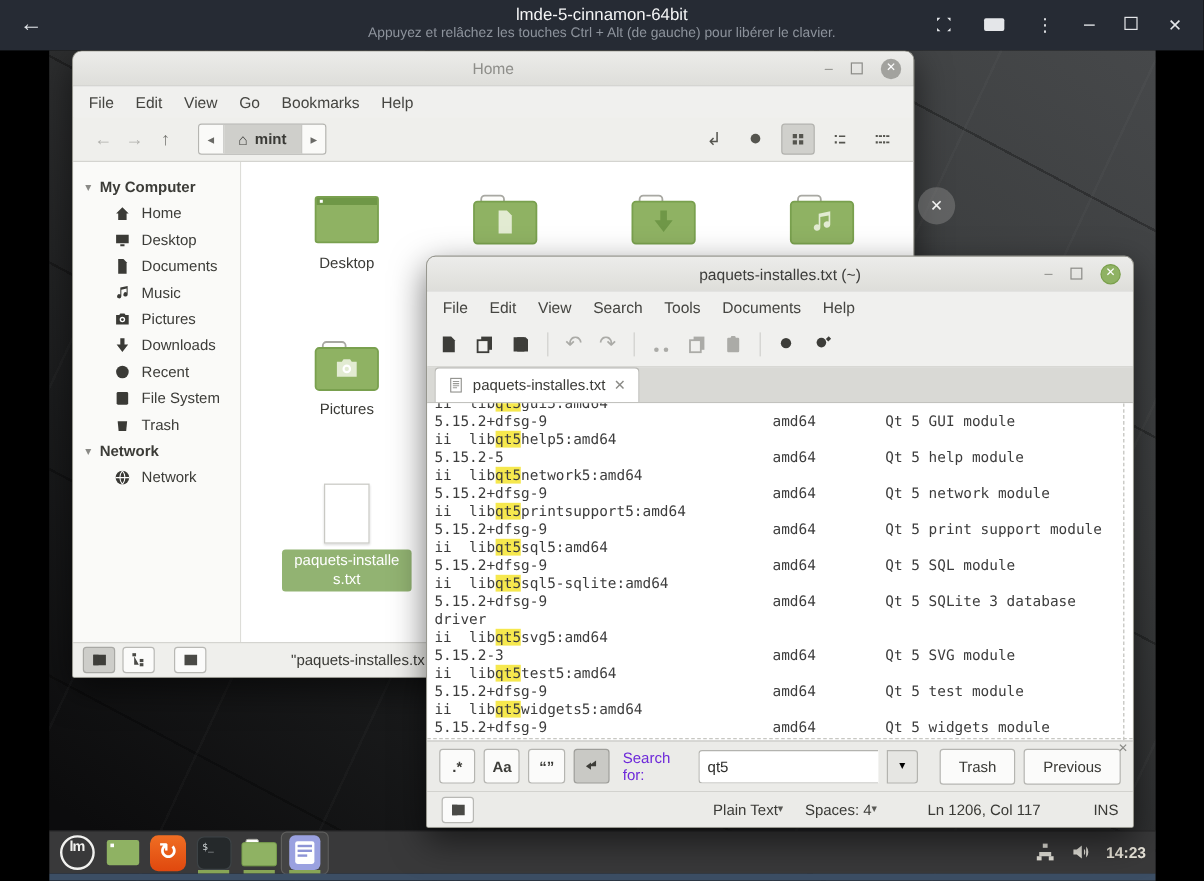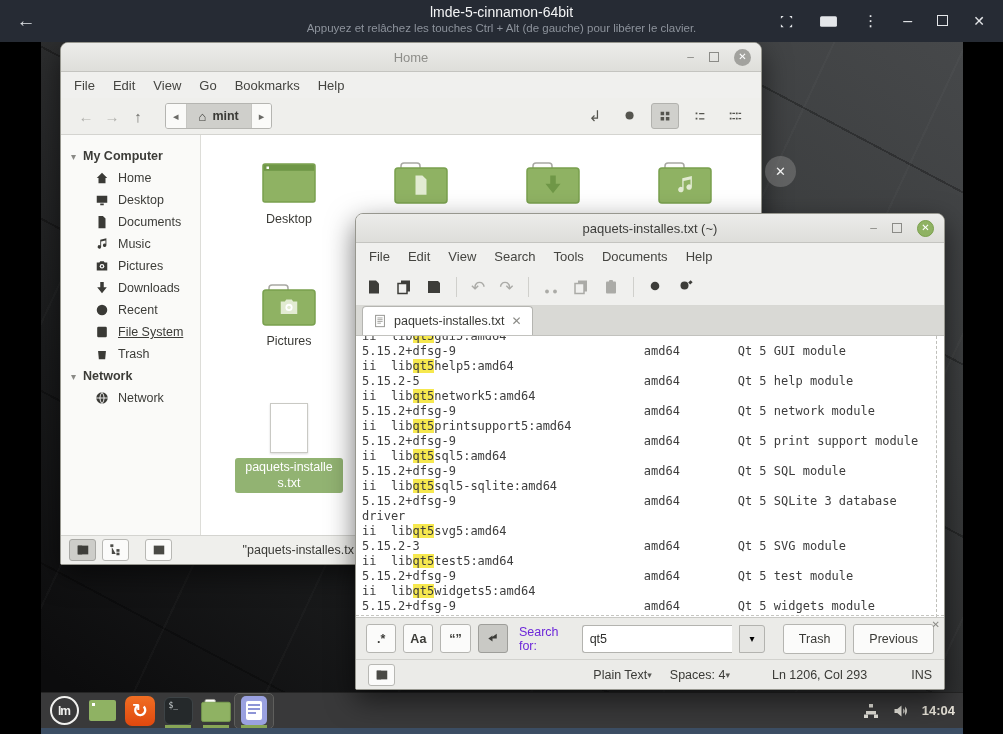--- a/index.html
+++ b/index.html
@@ -55,21 +55,21 @@
   #fm-toolbar .rgroup { margin-left:auto; display:flex; align-items:center; gap:7px; }
   .tbtn { width:28px; height:26px; display:flex; align-items:center; justify-content:center; color:#55554f;
           border-radius:3px; cursor:pointer; font-size:15px; }
   .tbtn.pressed { background:#d0d0cc; border:1px solid #b2b2ae; }
   #fm-body { flex:1; display:flex; min-height:0; }
   #fm-side { width:190px; background:#fafaf8; border-right:1px solid #dddDD8; padding-top:10px; overflow:hidden; }
   .sechead { display:flex; align-items:center; gap:7px; padding:4px 8px 4px 10px; font-size:12.5px; font-weight:bold; color:#3c3c38; }
   .sechead .tri { color:#8a8a86; font-size:10px; }
   .sideitem { display:flex; align-items:center; gap:9px; padding:4px 8px 4px 34px; font-size:12.5px; color:#3c3c38; cursor:pointer; }
   .sideitem svg { color:#3a3a36; }
-  .sideitem .u { text-decoration:underline; }
+  .sideitem .u { }
   #fm-main { flex:1; background:#fff; padding:24px 10px 0 22px; display:grid;
              grid-template-columns:repeat(4,132px); grid-auto-rows:122px; }
   .fitem { display:flex; flex-direction:column; align-items:center; cursor:pointer; }
   .fitem:nth-child(6) { grid-column:1; }
   .fitem .flabel { margin-top:5px; font-size:12.5px; color:#3a3a36; text-align:center; }
   .fitem .flabel.sel { background:#92b372; color:#fff; padding:2px 6px; border-radius:3px; width:108px; word-break:break-all; line-height:1.25; }
   .txtfileicon { width:38px; height:50px; background:#fff; border:1px solid #c9c9c4; box-shadow:0 1px 2px rgba(0,0,0,.15);
      padding:7px 5px; }
   .txtfileicon .ln { height:2px; background:#d4d4d0; margin-bottom:3px; }
   .txtfileicon .ln.short { width:60%; }
@@ -120,21 +120,21 @@
   #float-x { left:724px; top:114px; width:31px; height:31px; border-radius:50%; background:rgba(140,140,140,.45);
              display:flex; align-items:center; justify-content:center; color:#f2f2f2; font-size:13px; cursor:pointer; }
 
   
   #taskbar { position:absolute; left:0; bottom:6px; width:922px; height:36px; background:#39393a;
              border-top:1px solid rgba(0,0,0,.35); display:flex; align-items:center; padding:0 8px 0 4px; }
   #bottomstrip { position:absolute; left:0; bottom:0; width:922px; height:6px; background:#3c4e64; }
   .task { width:38px; height:34px; display:flex; align-items:center; justify-content:center; position:relative; cursor:pointer; border-radius:4px; }
   .task.active { background:#54545269; outline:1px solid #5f5f5d; }
   .task .runline { position:absolute; bottom:0; left:6px; right:6px; height:3px; background:#87a556; }
-  .mintring { width:29px; height:29px; border:2px solid #f1f1ef; border-radius:50%; display:flex; align-items:center; justify-content:center; }
+  .mintring { width:29px; height:29px; border:2px solid #f1f1ef; border-radius:50%; display:flex; justify-content:center; }
   .mintring span { color:#f1f1ef; font-weight:bold; font-size:12px; letter-spacing:-1px; }
   .deskicon { width:27px; height:21px; background:#8fb263; border-radius:2px; position:relative; }
   .deskicon::after { content:""; position:absolute; left:3px; top:3px; width:3px; height:3px; background:#fff; }
   .fficon { width:30px; height:30px; border-radius:7px; background:linear-gradient(#f06e23,#e0480e); color:#fff;
             display:flex; align-items:center; justify-content:center; font-size:19px; font-weight:bold; }
   .termicon { width:29px; height:28px; border-radius:6px; background:#25292b; border:1px solid #3d4346; color:#cfd4d6;
               font-family:"DejaVu Sans Mono",monospace; font-size:8px; padding:3px 0 0 4px; }
   .xedicon { width:26px; height:29px; border-radius:5px; background:#9aa1e0; display:flex; align-items:center; justify-content:center; }
   .xedicon .pg { width:16px; height:19px; background:#fff; border-radius:2px; padding:3px 2px; }
   .xedicon .pg i { display:block; height:2px; background:#8d94d6; margin-bottom:2px; }
@@ -630,21 +630,21 @@
       <span class="grow"></span>
       <span class="statitem">
         <span>Plain Text</span>
           <span class="car">▾</span>
       </span>
       <span style="width:18px"></span>
       <span class="statitem">
         <span>Spaces: 4</span>
           <span class="car">▾</span>
       </span>
-      <span class="pos">Ln 1206, Col 293</span>
+      <span class="pos">Ln 1206, Col 117</span>
       <span class="mode">INS</span>
     </div>
   </div>
 
   <div id="taskbar">
     <div class="task">
         <span class="mintring">
           <span>lm</span>
         </span>
       </div>
@@ -674,17 +674,17 @@
         </span>
       <span class="runline"></span>
     </div>
     <div id="tray">
       <span><svg class="ic" width="16" height="16">
             <use href="#i-net"></use>
           </svg></span>
       <span><svg class="ic" width="17" height="16">
             <use href="#i-spk"></use>
           </svg></span>
-      <span id="clock">14:04</span>
+      <span id="clock">14:23</span>
     </div>
   </div>
   <div id="bottomstrip"></div>
 </div>
 
 </body></html>

